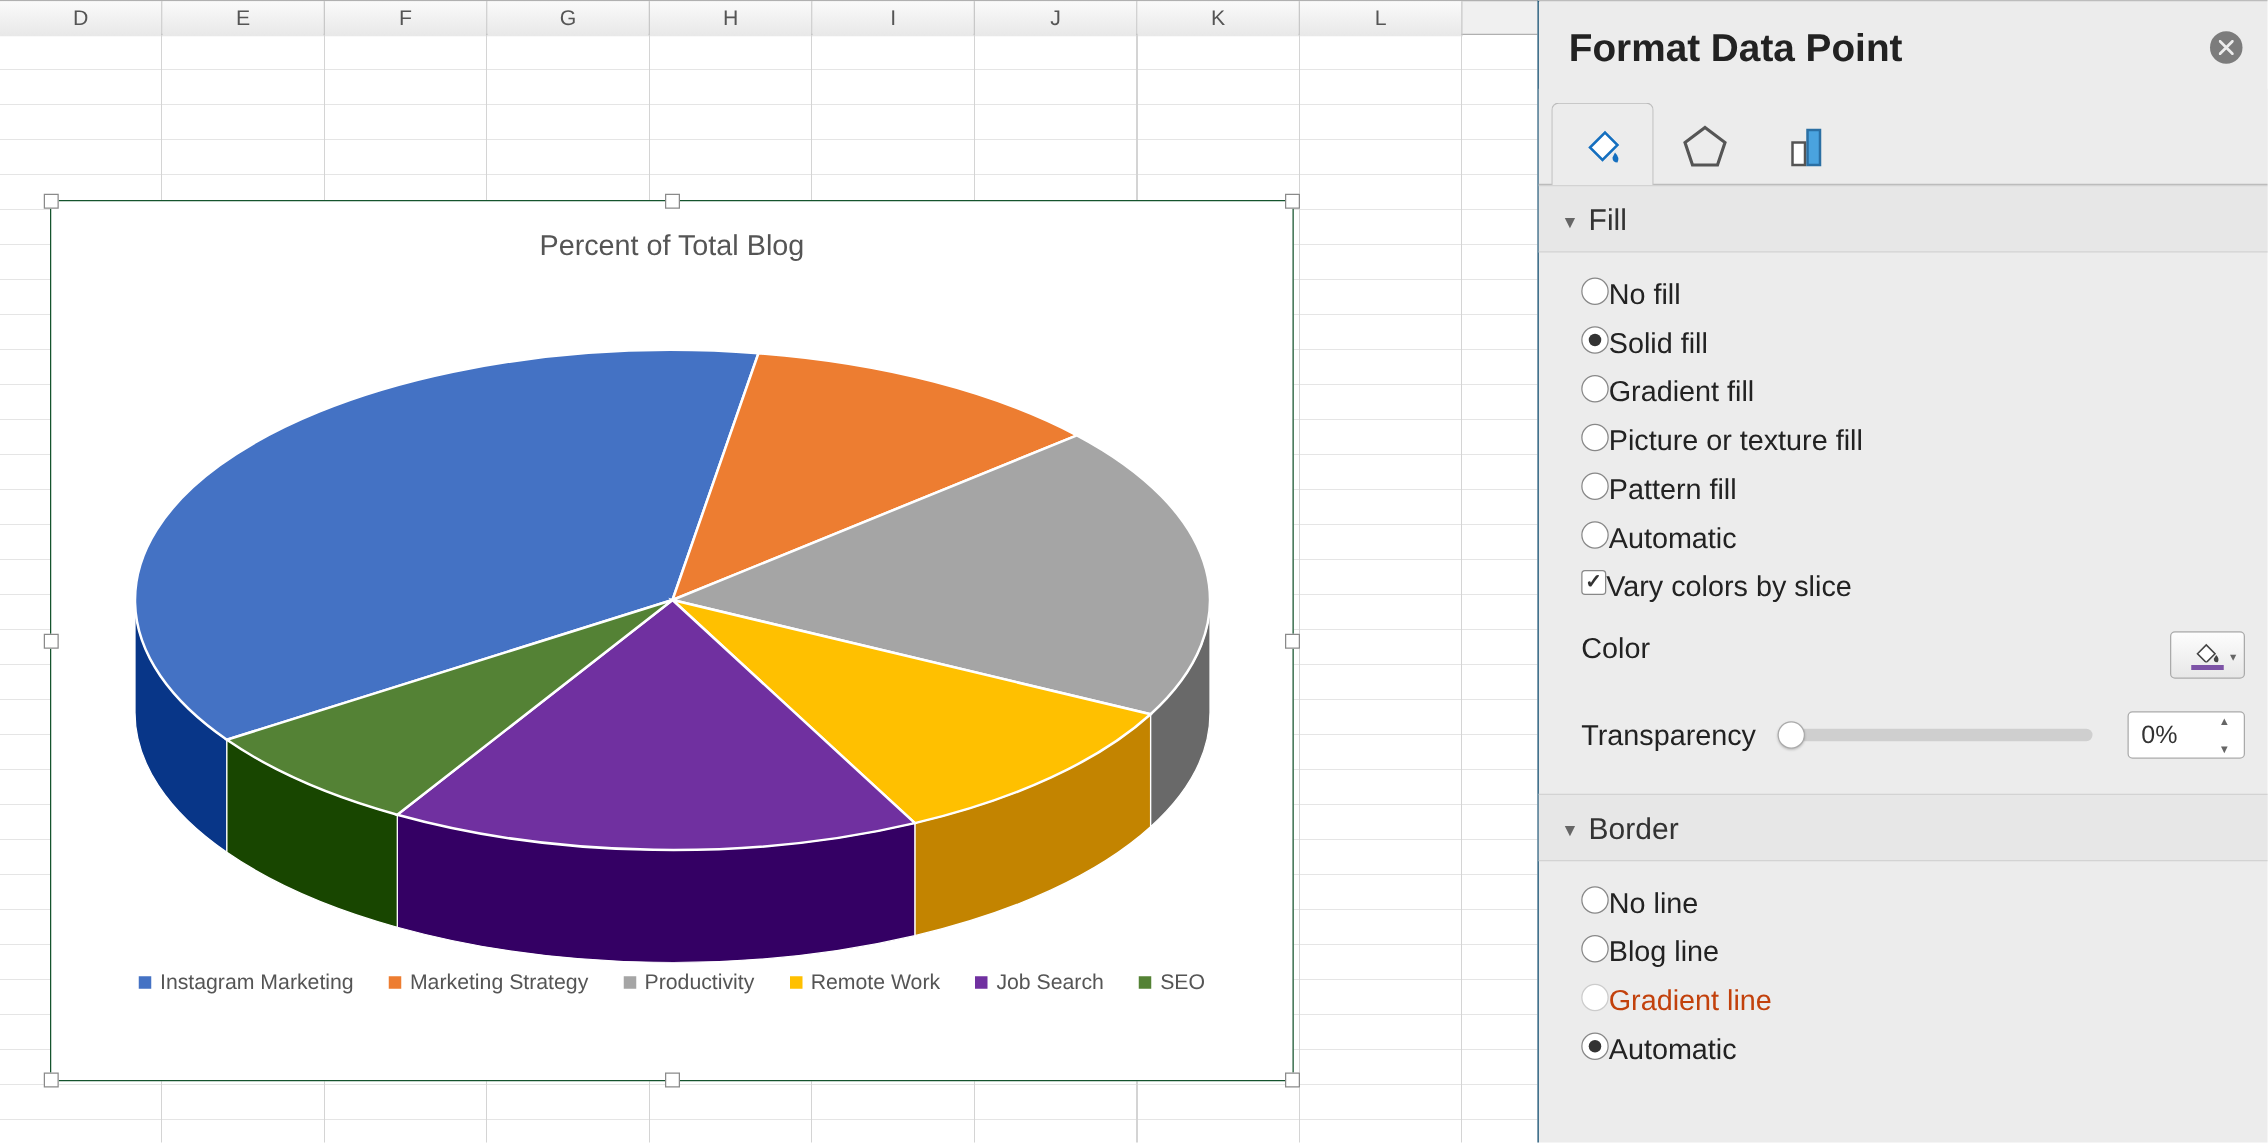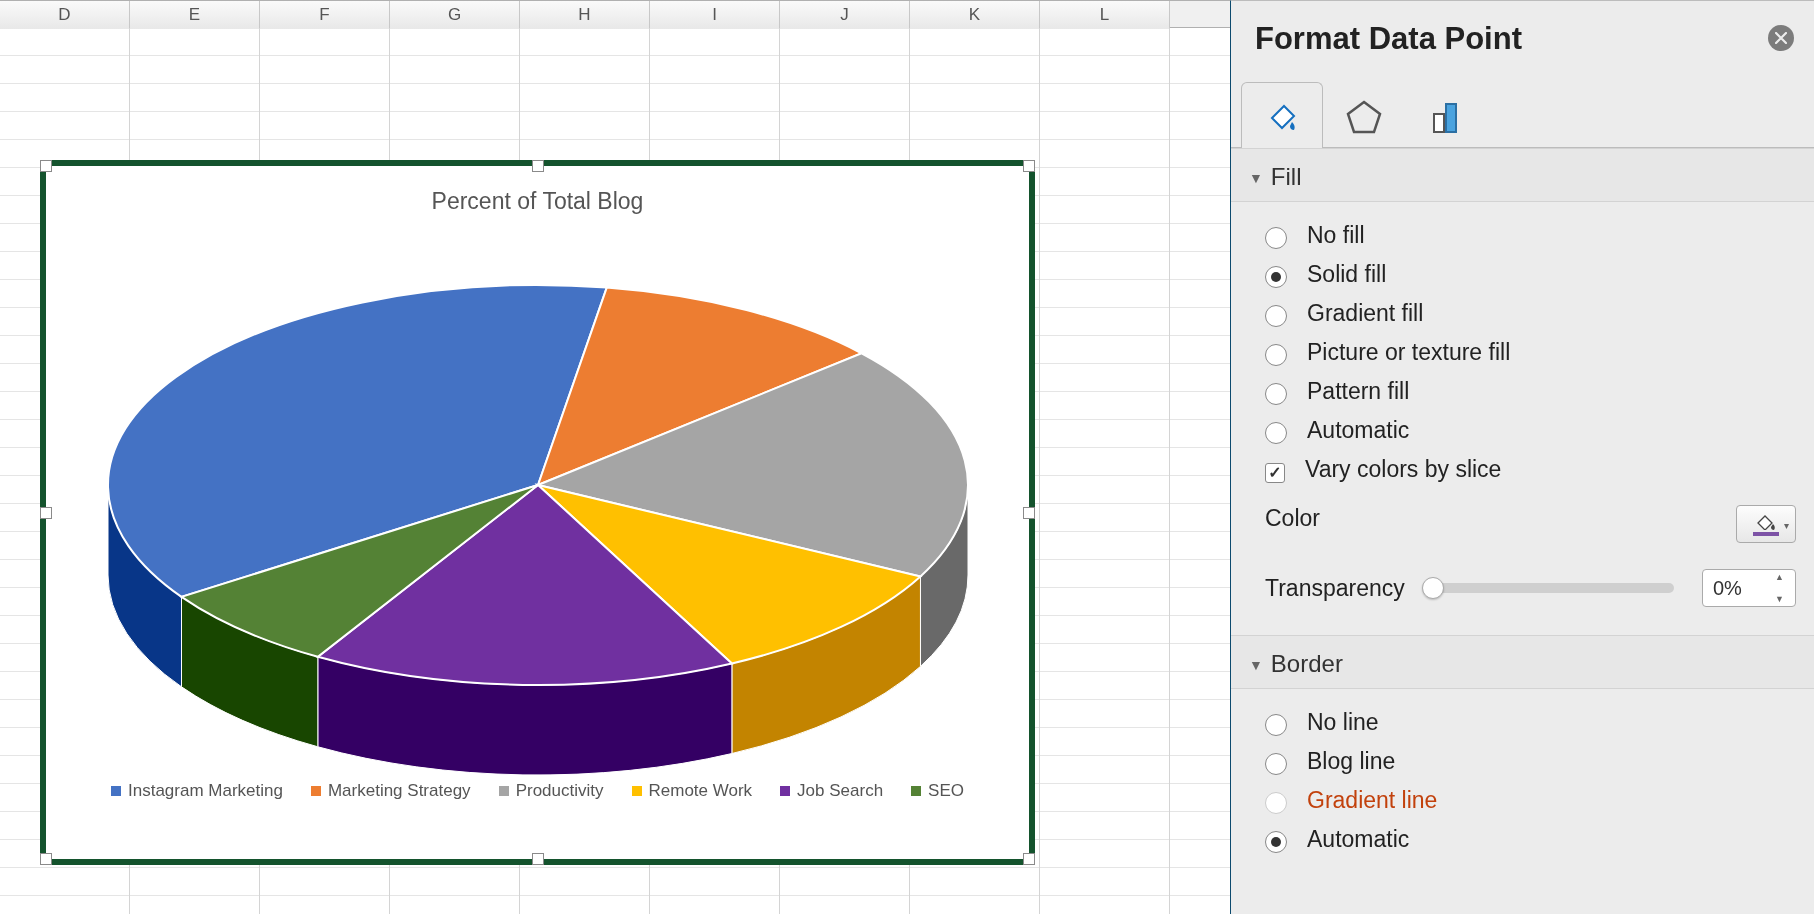--- a/index.html
+++ b/index.html
@@ -47,21 +47,21 @@
     background-image:
       repeating-linear-gradient(to right, transparent 0, transparent 129px, #d4d4d4 129px, #d4d4d4 130px),
       repeating-linear-gradient(to bottom, transparent 0, transparent 27px, #e5e5e5 27px, #e5e5e5 28px);
   }
   
   .chart-wrap {
     position: absolute;
     left: 40px; top: 160px;
     width: 995px; height: 705px;
     background: #fff;
-    border: 6px solid #14532d;
+    border: 1px solid #14532d;
   }
   .handle {
     position: absolute;
     width: 12px; height: 12px;
     background: #fff;
     border: 1px solid #8a8a8a;
   }
   .h-tl { left: -6px; top: -6px; }
   .h-tr { right: -6px; top: -6px; }
   .h-bl { left: -6px; bottom: -6px; }
@@ -148,21 +148,21 @@
     cursor:pointer;
     border-bottom:1px solid #d3d3d3;
     border-top:1px solid #d3d3d3;
     background:#e7e7e7;
   }
   .section-hdr .tri { font-size:14px; color:#666; margin-right:8px; vertical-align:2px;}
   .section-body {
     padding: 14px 18px 18px 34px;
   }
   .radio-row, .check-row {
-    display:flex; align-items:flex-end; gap:20px;
+    display:flex; align-items:flex-start; gap:0;
     font-size:23px; color:#222;
     padding:6px 0;
   }
   .radio-row.disabled { color:#c2410c; }
   .radio {
     width:22px; height:22px; border-radius:50%;
     border:1.5px solid #888; background:#fff;
     display:flex; align-items:center; justify-content:center;
     flex-shrink:0;
   }

